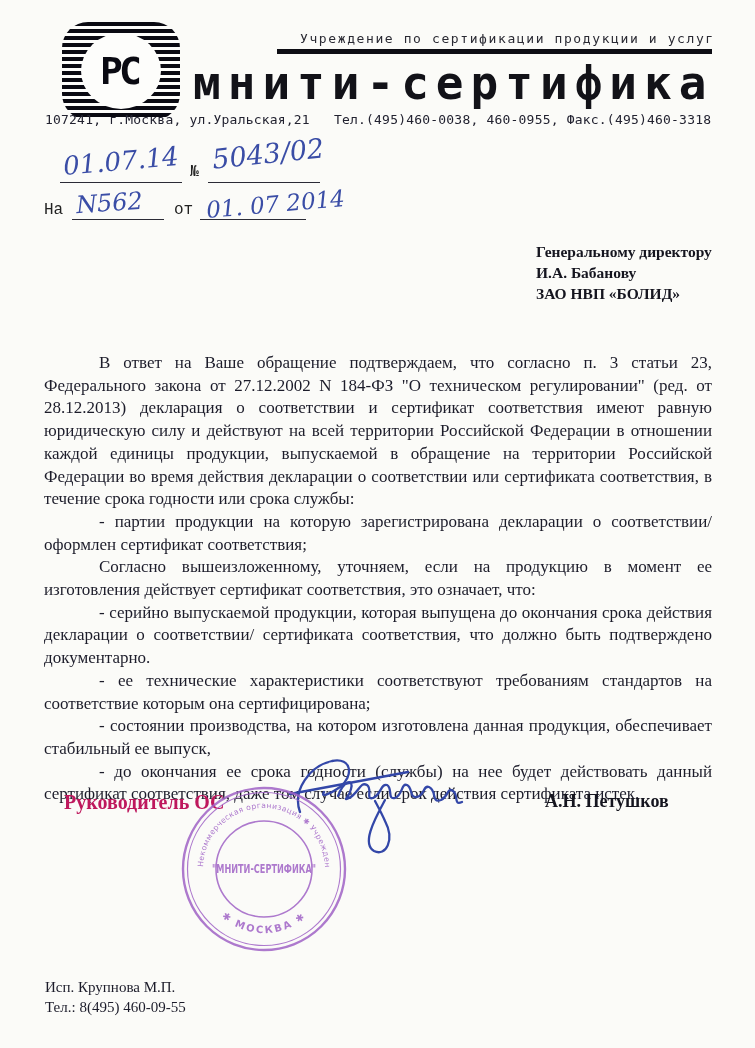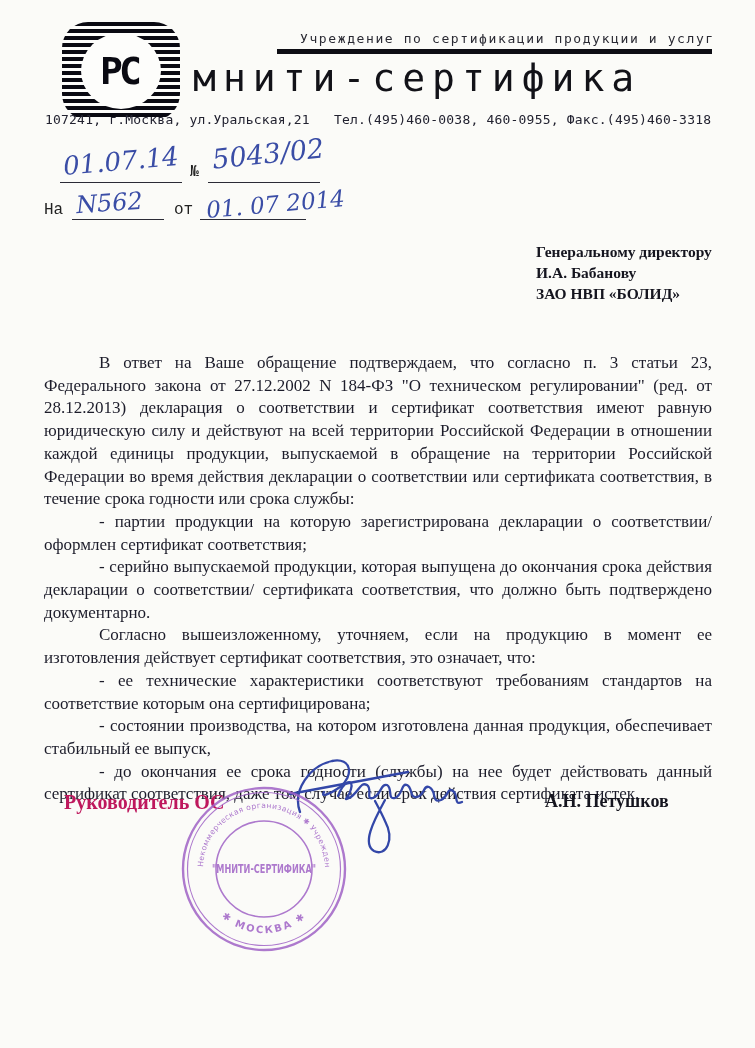--- a/index.html
+++ b/index.html
@@ -33,21 +33,21 @@
     font-size:13px;letter-spacing:1.6px;
     color:#2a2a33;white-space:pre;
   }
   .header-bar{
     position:absolute;left:277px;top:49px;width:435px;height:5px;
     background:#0d0d14;
   }
   .org-title{
     position:absolute;left:193px;top:56px;width:545px;
     font-family:"DejaVu Sans Mono",monospace;
-    font-size:38px;font-weight:normal;color:#121218;
+    font-size:46px;font-weight:bold;color:#121218;
     letter-spacing:7px;white-space:nowrap;
   }
   .address-line{
     position:absolute;left:45px;top:112px;
     font-family:"DejaVu Sans Mono",monospace;
     font-size:13px;letter-spacing:0.2px;color:#222230;
     white-space:pre;
   }
   
   .hand{
@@ -154,22 +154,22 @@
 
   <div class="recipient">
     <div>Генеральному директору</div>
     <div>И.А. Бабанову</div>
     <div>ЗАО НВП «БОЛИД»</div>
   </div>
 
   <div class="body-text">
     <p>В ответ на Ваше обращение подтверждаем, что согласно п. 3 статьи 23, Федерального закона от 27.12.2002 N 184-ФЗ "О техническом регулировании" (ред. от 28.12.2013) декларация о соответствии и сертификат соответствия имеют равную юридическую силу и действуют на всей территории Российской Федерации в отношении каждой единицы продукции, выпускаемой в обращение на территории Российской Федерации во время действия декларации о соответствии или сертификата соответствия, в течение срока годности или срока службы:</p>
     <p>- партии продукции на которую зарегистрирована декларации о соответствии/оформлен сертификат соответствия;</p>
+    <p>Согласно вышеизложенному, уточняем, если на продукцию в момент ее изготовления действует сертификат соответствия, это означает, что:</p>
     <p>- серийно выпускаемой продукции, которая выпущена до окончания срока действия декларации о соответствии/ сертификата соответствия, что должно быть подтверждено документарно.</p>
-    <p>Согласно вышеизложенному, уточняем, если на продукцию в момент ее изготовления действует сертификат соответствия, это означает, что:</p>
     <p>- ее технические характеристики соответствуют требованиям стандартов на соответствие которым она сертифицирована;</p>
     <p>- состоянии производства, на котором изготовлена данная продукция, обеспечивает стабильный ее выпуск,</p>
     <p>- до окончания ее срока годности (службы) на нее будет действовать данный сертификат соответствия, даже том случае если срок действия сертификата истек.</p>
   </div>
 
   <div class="sig-title">Руководитель ОС</div>
   <div class="sig-name">А.Н. Петушков</div>
 
   <svg class="sig-svg" width="190" height="115" viewBox="0 0 190 115">
     <g fill="none" stroke="#3347a8" stroke-width="2.3" stroke-linecap="round" stroke-linejoin="round">
@@ -192,14 +192,18 @@
     </defs>
     <text font-family="DejaVu Sans, sans-serif" font-size="7.6" fill="#a063c6" letter-spacing="0.4">
       <textPath href="#ringTop" startOffset="2">Некоммерческая организация ✱ Учреждение по сертификации продукции и услуг ✱</textPath>
     </text>
     <text font-family="DejaVu Sans, sans-serif" font-size="10" font-weight="bold" fill="#a063c6" letter-spacing="2">
       <textPath href="#ringBottom" startOffset="50%" text-anchor="middle">✱ МОСКВА ✱</textPath>
     </text>
     <text x="86" y="92" text-anchor="middle" font-family="DejaVu Sans, sans-serif" font-size="12.5" font-weight="bold" fill="#a063c6" textLength="104" lengthAdjust="spacingAndGlyphs">"МНИТИ-СЕРТИФИКА"</text>
   </svg>
 
+  <div class="footer">
+    <div>Исп. Крупнова М.П.</div>
+    <div>Тел.: 8(495) 460-09-55</div>
+  </div>
 
 </div>
 
 </body></html>

